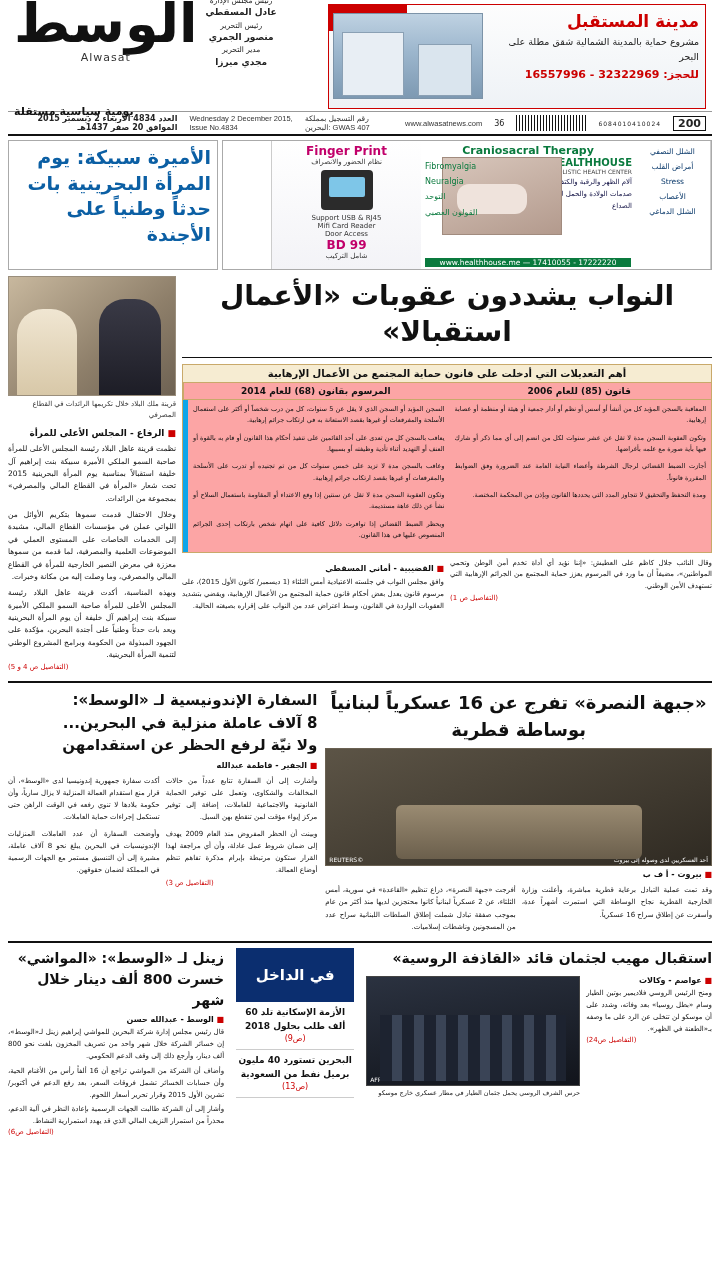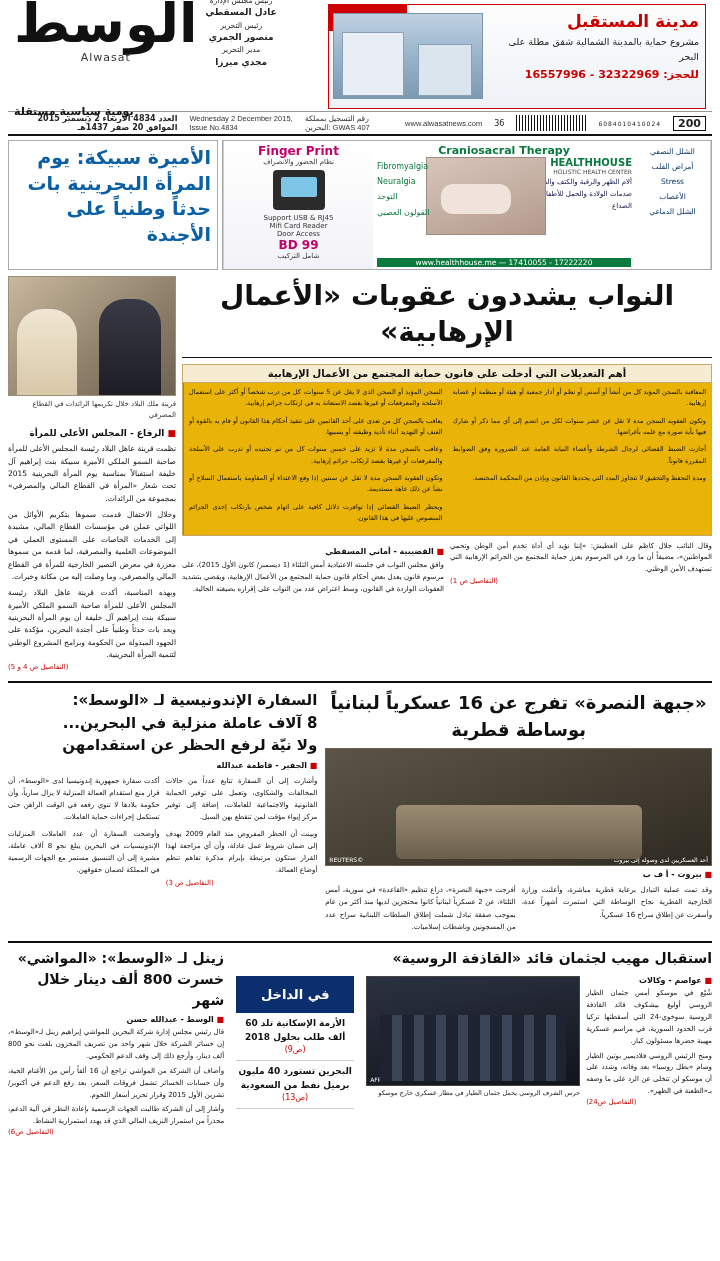--- a/index.html
+++ b/index.html
@@ -44,21 +44,21 @@
   .infobar .price { border:1px solid #111; padding:0 4px; font-weight:bold; font-size:11px; }
   .barcode { display:inline-block; height:16px; width:70px;
     background:repeating-linear-gradient(90deg,#111 0 1px,#fff 1px 3px,#111 3px 4px,#fff 4px 6px);
   }
   .barnum { font-size:6px; direction:ltr; letter-spacing:1px; }
 
   
   .adrow { display:flex; flex-direction:row-reverse; gap:4px; margin-top:4px; height:130px; }
   .rightpromo { width:210px; border:1px solid #aaa; background:#fff; padding:4px 6px; text-align:right; }
   .rightpromo .ptitle { color:#0b5fa4; font-size:19px; font-weight:bold; line-height:1.35; }
-  .adbox { flex:1; border:1px solid #aaa; position:relative; overflow:hidden; background:#fff; display:flex; flex-direction:row-reverse; }
+  .adbox { flex:1; border:1px solid #aaa; position:relative; overflow:hidden; background:#fff; display:flex; flex-direction:row-reverse;padding-left:48px; }
   .ad-fp { width:150px; border-left:1px solid #ccc; padding:3px; text-align:center; background:linear-gradient(180deg,#fff,#f3f3f7); }
   .ad-fp .t { color:#c1006a; font-size:12px; font-weight:bold; }
   .ad-fp .s { font-size:7px; color:#333; }
   .ad-fp .dev { width:52px; height:40px; margin:4px auto; background:#2b2b2b; border-radius:4px; position:relative; }
   .ad-fp .dev:after{content:"";position:absolute;left:8px;top:7px;width:36px;height:20px;background:#7ec6e8;border-radius:2px;}
   .ad-fp .price { color:#c1006a; font-weight:bold; font-size:12px; }
   .ad-hh { flex:1; padding:3px; position:relative; }
   .ad-hh .hh-title { color:#0a7a3e; font-size:11px; font-weight:bold; text-align:center; }
   .ad-hh .hh-logo { color:#0a7a3e; font-size:10px; font-weight:bold; }
   .ad-hh .photo { position:absolute; right:34%; top:16px; width:120px; height:78px; background:linear-gradient(160deg,#d8c6bb,#b39a8d); border:1px solid #a18b7e; }
@@ -75,27 +75,27 @@
   .lead-photo:after{content:"";position:absolute;left:8px;bottom:0;width:60px;height:86px;background:linear-gradient(180deg,#f0e6d2,#d8c8a8);border-radius:26px 26px 0 0;}
   .lead-photo:before{content:"";position:absolute;right:14px;bottom:0;width:62px;height:96px;background:linear-gradient(180deg,#3a3a46,#1d1d26);border-radius:26px 26px 0 0;}
   .lead-cap { font-size:7px; color:#333; text-align:right; line-height:1.6; margin-top:3px; }
   .sidebox { margin-top:5px; font-size:7.5px; line-height:1.65; text-align:justify; color:#111; }
   .sidebox h4 { margin:5px 0 2px; font-size:9px; color:#111; text-align:right; }
   .sidebox h4:before { content:"■ "; color:#c00; }
   .sidebox .more { color:#c00; font-size:7px; text-align:left; }
 
   .bigcol { flex:1; }
   .big-headline { font-size:28px; font-weight:bold; text-align:center; line-height:1.3; padding:2px 0 6px; border-bottom:1px solid #111; }
-  .tablebox { border:1px solid #c9a96a; background:#eab308; margin-top:6px; }
+  .tablebox { border:1px solid #c9a96a; background:#fca5a5; margin-top:6px; }
   .tablebox .tb-title { background:#f6ecd2; border-bottom:1px solid #c9a96a; font-size:10px; font-weight:bold; text-align:center; padding:3px; }
   .tb-head { display:flex; flex-direction:row-reverse; border-bottom:1px solid #c9a96a; }
   .tb-head div { flex:1; text-align:center; font-size:9px; font-weight:bold; padding:3px 2px; border-left:1px solid #c9a96a; }
   .tb-head div:last-child{border-left:none;}
   .tb-body { display:flex; flex-direction:row-reverse; }
-  .tb-body .cell { flex:1; font-size:6.5px; line-height:1.75; padding:4px 5px; text-align:justify; border-left:1px solid #0ea5e9; }
+  .tb-body .cell { flex:1; font-size:6.5px; line-height:1.75; padding:4px 5px; text-align:justify; border-left:5px solid #0ea5e9; }
   .tb-body .cell:last-child { border-left:none; }
   .tb-body .cell p { margin:0 0 6px; }
   .lead-textcol { display:flex; flex-direction:row-reverse; gap:6px; margin-top:5px; }
   .lead-textcol .c { flex:1; font-size:7px; line-height:1.7; text-align:justify; }
 
   
   .midsec { display:flex; flex-direction:row-reverse; gap:8px; margin-top:8px; border-top:2px solid #111; padding-top:6px; }
   .mid-left { flex:1.25; }
   .mid-right { flex:1; }
   .mid-h { font-size:15px; font-weight:bold; text-align:right; line-height:1.5; }
@@ -106,21 +106,21 @@
   .mid-photo .capt{position:absolute;right:3px;bottom:2px;color:#fff;font-size:6px;}
   .mid-cols { display:flex; flex-direction:row-reverse; gap:6px; margin-top:5px; }
   .mid-cols .c { flex:1; font-size:7px; line-height:1.75; text-align:justify; }
   .byline { font-size:8px; font-weight:bold; text-align:right; margin:4px 0 2px; }
   .byline:before{content:"■ "; color:#c00;}
 
   
   .botsec { display:flex; flex-direction:row-reverse; gap:12px; margin-top:8px; border-top:2px solid #111; padding-top:5px; }
   .bot-col { flex:1; }
   .bot-h { font-size:14px; font-weight:bold; text-align:right; line-height:1.5; }
-  .inbox-title { background:#0b2e6f; color:#fff; font-size:13px; font-weight:bold; text-align:center; padding:11px;margin-top:28px; }
+  .inbox-title { background:#0b2e6f; color:#fff; font-size:15px; font-weight:bold; text-align:center; padding:18px; }
   .inbox-item { border-bottom:1px solid #ccc; padding:4px 2px; font-size:9px; font-weight:bold; text-align:center; line-height:1.5;}
   .inbox-item .pg { color:#c00; font-size:8px; display:block; font-weight:normal; }
   .bot-photo { width:100%; height:110px; background:linear-gradient(170deg,#2b3240,#11141b); border:1px solid #444; margin-top:4px; position:relative; overflow:hidden;}
   .bot-photo:after{content:"";position:absolute;left:6%;bottom:4px;width:88%;height:66px;background:repeating-linear-gradient(90deg,#1d2330 0 12px,#3a4456 12px 22px);}
   .bot-photo .credit{position:absolute;left:3px;bottom:2px;color:#fff;font-size:6px;}
   .bot-cap { font-size:6.5px; color:#222; text-align:right; line-height:1.6; margin-top:2px;}
   .bot-body { font-size:7px; line-height:1.7; text-align:justify; margin-top:3px;}
 
   
   .footad { position:absolute; left:8px; right:8px; bottom:4px; height:52px; border-top:2px solid #111; display:flex; flex-direction:row-reverse; align-items:center; justify-content:space-between; padding:0 10px;}
@@ -234,24 +234,28 @@
       <div class="sidebox">
         <h4>الرفاع - المجلس الأعلى للمرأة</h4>
         <div>نظمت قرينة عاهل البلاد رئيسة المجلس الأعلى للمرأة صاحبة السمو الملكي الأميرة سبيكة بنت إبراهيم آل خليفة استقبالاً بمناسبة يوم المرأة البحرينية 2015 تحت شعار «المرأة في القطاع المالي والمصرفي» بمجموعة من الرائدات.</div>
         <div style="margin-top:4px">وخلال الاحتفال قدمت سموها بتكريم الأوائل من اللواتي عملن في مؤسسات القطاع المالي، مشيدة إلى الخدمات الخاصات على المستوى العملي في الموضوعات العلمية والمصرفية، لما قدمه من سموها معززة في معرض النصير الخارجية للمرأة في القطاع المالي والمصرفي، وما وصلت إليه من مكانة وخبرات.</div>
         <div style="margin-top:4px">وبهذه المناسبة، أكدت قرينة عاهل البلاد رئيسة المجلس الأعلى للمرأة صاحبة السمو الملكي الأميرة سبيكة بنت إبراهيم آل خليفة أن يوم المرأة البحرينية ويعد بات حدثاً وطنياً على أجندة البحرين، مؤكدة على الجهود المبذولة من الحكومة وبرامج المشروع الوطني لتنمية المرأة البحرينية.</div>
         <div class="more">(التفاصيل ص 4 و 5)</div>
       </div>
     </div>
 
     <div class="bigcol">
-      <div class="big-headline">النواب يشددون عقوبات «الأعمال الإرهابية»</div>
+      <div class="big-headline">النواب يشددون عقوبات «الأعمال استقبالا»</div>
 
       <div class="tablebox">
         <div class="tb-title">أهم التعديلات التي أدخلت على قانون حماية المجتمع من الأعمال الإرهابية</div>
+        <div class="tb-head">
+          <div>المرسوم بقانون (68) للعام 2014</div>
+          <div>قانون (85) للعام 2006</div>
+        </div>
         <div class="tb-body">
           <div class="cell">
             <p>السجن المؤبد أو السجن الذي لا يقل عن 5 سنوات، كل من درب شخصاً أو أكثر على استعمال الأسلحة والمفرقعات أو غيرها بقصد الاستعانة به في ارتكاب جرائم إرهابية.</p>
             <p>يعاقب بالسجن كل من تعدى على أحد القائمين على تنفيذ أحكام هذا القانون أو قام به بالقوة أو العنف أو التهديد أثناء تأدية وظيفته أو بسببها.</p>
             <p>وعاقب بالسجن مدة لا تزيد على خمس سنوات كل من تم تجنيده أو تدرب على الأسلحة والمفرقعات أو غيرها بقصد ارتكاب جرائم إرهابية.</p>
             <p>وتكون العقوبة السجن مدة لا تقل عن سنتين إذا وقع الاعتداء أو المقاومة باستعمال السلاح أو نشأ عن ذلك عاهة مستديمة.</p>
             <p>ويحظر الضبط القضائي إذا توافرت دلائل كافية على اتهام شخص بارتكاب إحدى الجرائم المنصوص عليها في هذا القانون.</p>
           </div>
           <div class="cell">
             <p>المعاقبة بالسجن المؤبد كل من أنشأ أو أسس أو نظم أو أدار جمعية أو هيئة أو منظمة أو عصابة إرهابية.</p>
@@ -334,21 +338,20 @@
       <div class="bot-h">استقبال مهيب لجثمان قائد «القاذفة الروسية»</div>
       <div style="display:flex;flex-direction:row-reverse;gap:6px;margin-top:3px">
         <div style="flex:1.7">
           <div class="bot-photo">
             <span class="credit">AFP</span>
           </div>
           <div class="bot-cap">حرس الشرف الروسي يحمل جثمان الطيار في مطار عسكري خارج موسكو</div>
         </div>
         <div style="flex:1">
           <div class="byline">عواصم - وكالات</div>
-          <div class="bot-body">شُيّع في موسكو أمس جثمان الطيار الروسي أوليغ بيشكوف قائد القاذفة الروسية سوخوي-24 التي أسقطتها تركيا قرب الحدود السورية، في مراسم عسكرية مهيبة حضرها مسئولون كبار.</div>
           <div class="bot-body">ومنح الرئيس الروسي فلاديمير بوتين الطيار وسام «بطل روسيا» بعد وفاته، وشدد على أن موسكو لن تتخلى عن الرد على ما وصفه بـ«الطعنة في الظهر».</div>
           <div style="color:#c00;font-size:7px;text-align:left">(التفاصيل ص24)</div>
         </div>
       </div>
     </div>
   </div>
 
 
 </div>
 

